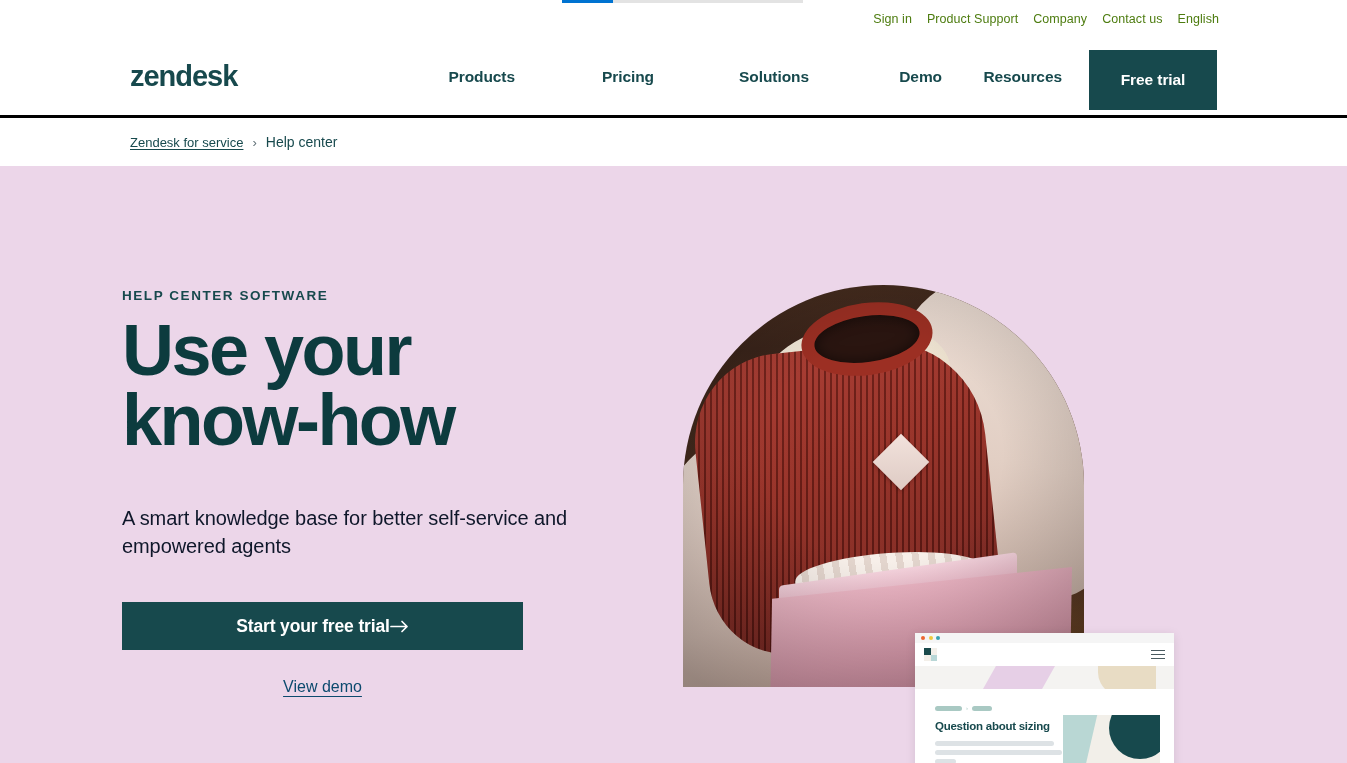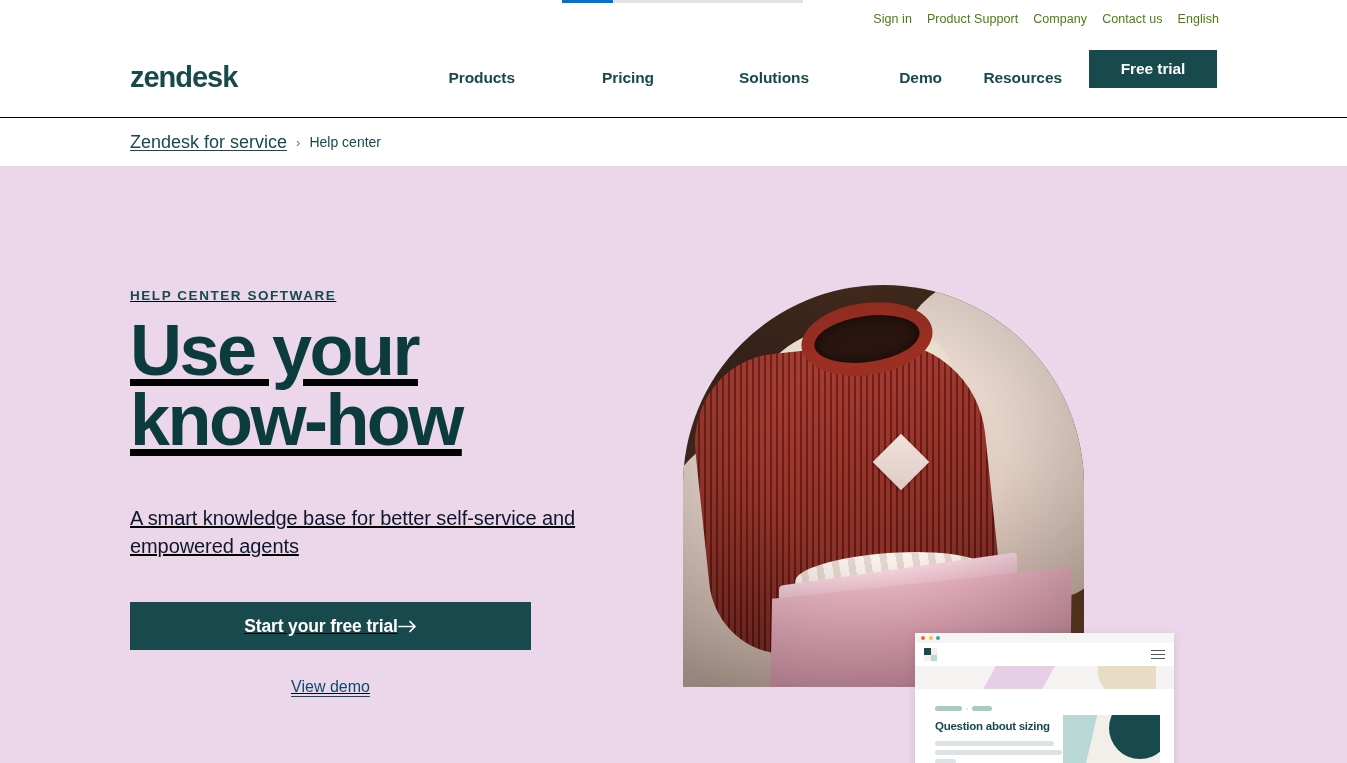--- a/index.html
+++ b/index.html
@@ -54,21 +54,21 @@
   }
 
   
   .main-nav {
     position: absolute;
     left: 0; top: 38px;
     width: 1347px; height: 80px;
     display: flex;
     align-items: center;
     background: #fff;
-    border-bottom: 1px solid #000000;
+    border-bottom: 3px solid #000000;
     z-index: 30;
   }
   .brand {
     position: absolute;
     left: 130px;
     font-size: 29px;
     font-weight: 700;
     letter-spacing: -0.035em;
     color: #17494d;
     line-height: 1;
@@ -93,21 +93,21 @@
   }
   .nav-item:nth-child(1) { width: 155px; }
   .nav-item:nth-child(2) { width: 139px; }
   .nav-item:nth-child(3) { width: 155px; }
   .nav-item:nth-child(4) { width: 133px; }
   .nav-item:nth-child(5) { width: 120px; }
 
   .free-trial-btn {
     position: absolute;
     left: 1089px; top: 12px;
-    width: 128px; height: 38px;
+    width: 128px; height: 60px;
     background: #17494d;
     color: #ffffff;
     border: none;
     font-family: inherit;
     font-size: 15.5px;
     font-weight: 700;
     letter-spacing: -0.005em;
     cursor: pointer;
   }
 
@@ -116,21 +116,21 @@
     position: absolute;
     left: 0; top: 118px;
     width: 1347px; height: 48px;
     display: flex;
     align-items: center;
     padding-left: 130px;
     background: #fff;
     z-index: 20;
   }
   .crumb-link {
-    font-size: 18px;
+    font-size: 13px;
     color: #17494d;
     text-decoration: underline;
     text-underline-offset: 2px;
     cursor: pointer;
     white-space: nowrap;
   }
   .crumb-sep {
     margin: 0 9px;
     font-size: 13px;
     color: #63737a;
@@ -144,21 +144,21 @@
 
   
   .hero {
     position: absolute;
     left: 0; top: 166px;
     width: 1347px; height: 597px;
     background: #ecd6e9;
     overflow: hidden;
   }
 
-  .hero-copy { position: absolute; left: 130px; top: 122px; width: 560px; text-decoration: underline; }
+  .hero-copy { position: absolute; left: 122px; top: 122px; width: 560px; }
 
   .eyebrow {
     font-size: 13.5px;
     font-weight: 700;
     letter-spacing: 0.115em;
     color: #17494d;
     text-transform: uppercase;
     margin-bottom: 13px;
   }
   .hero-title {

